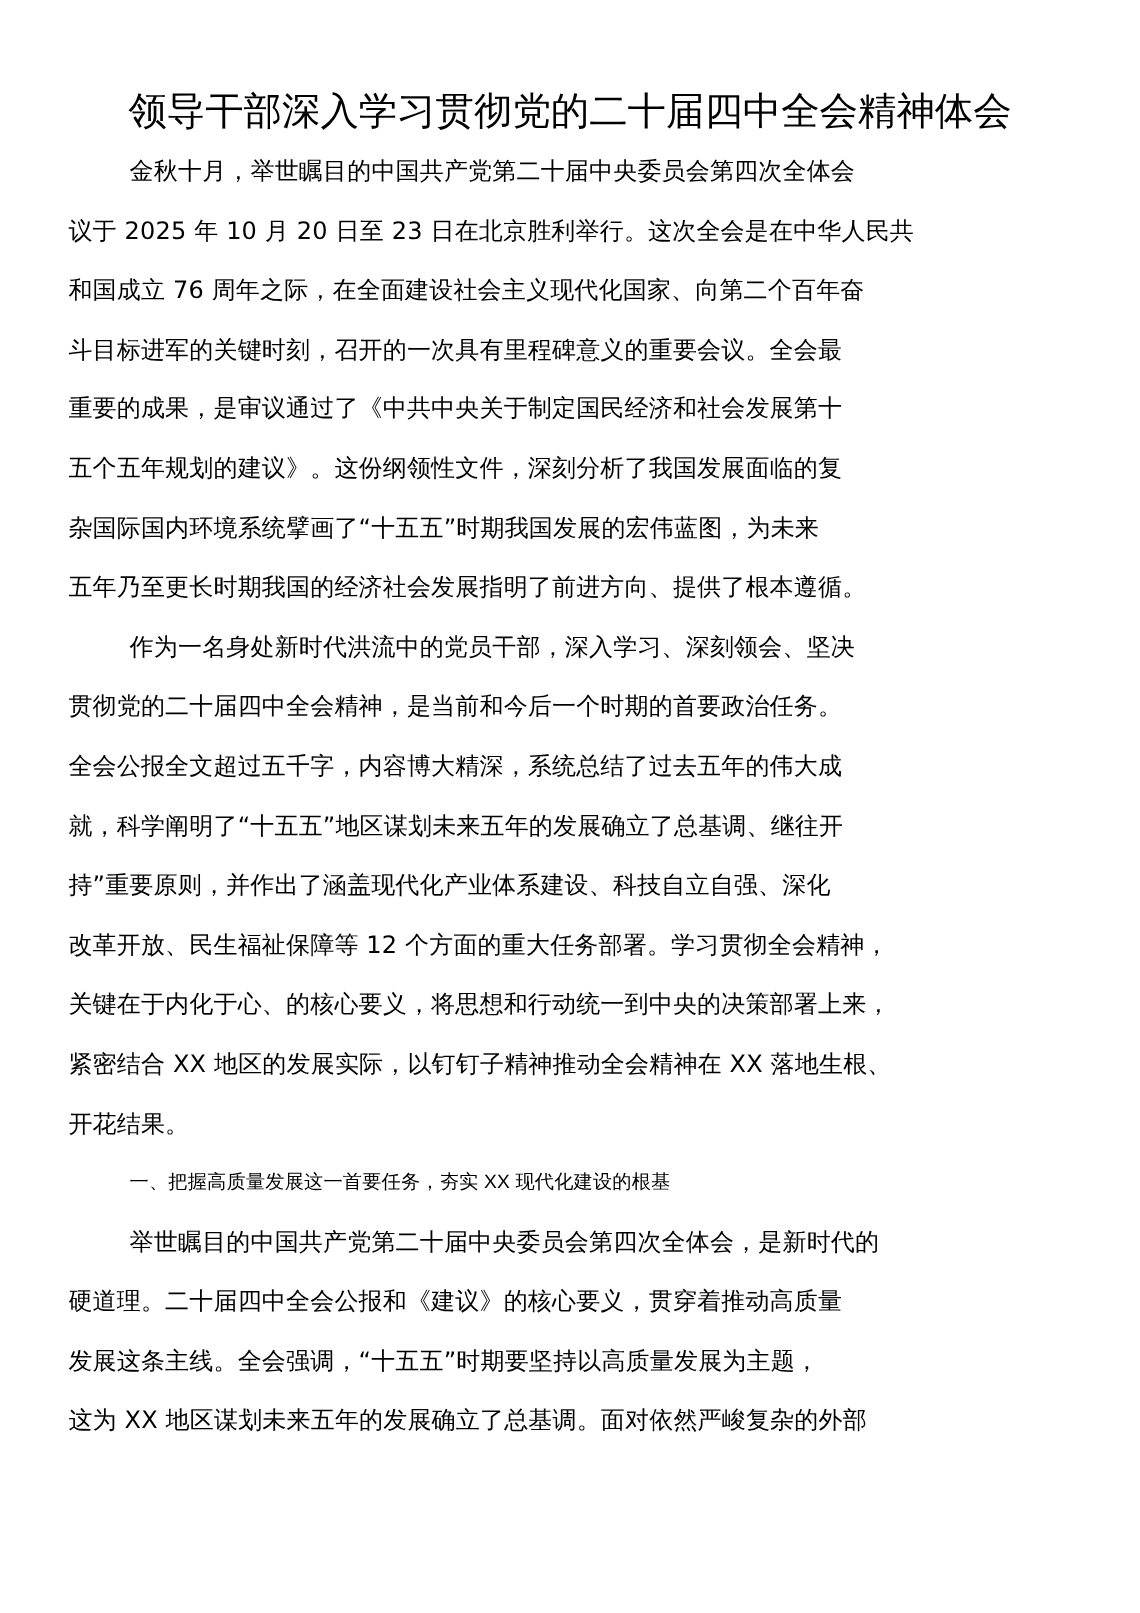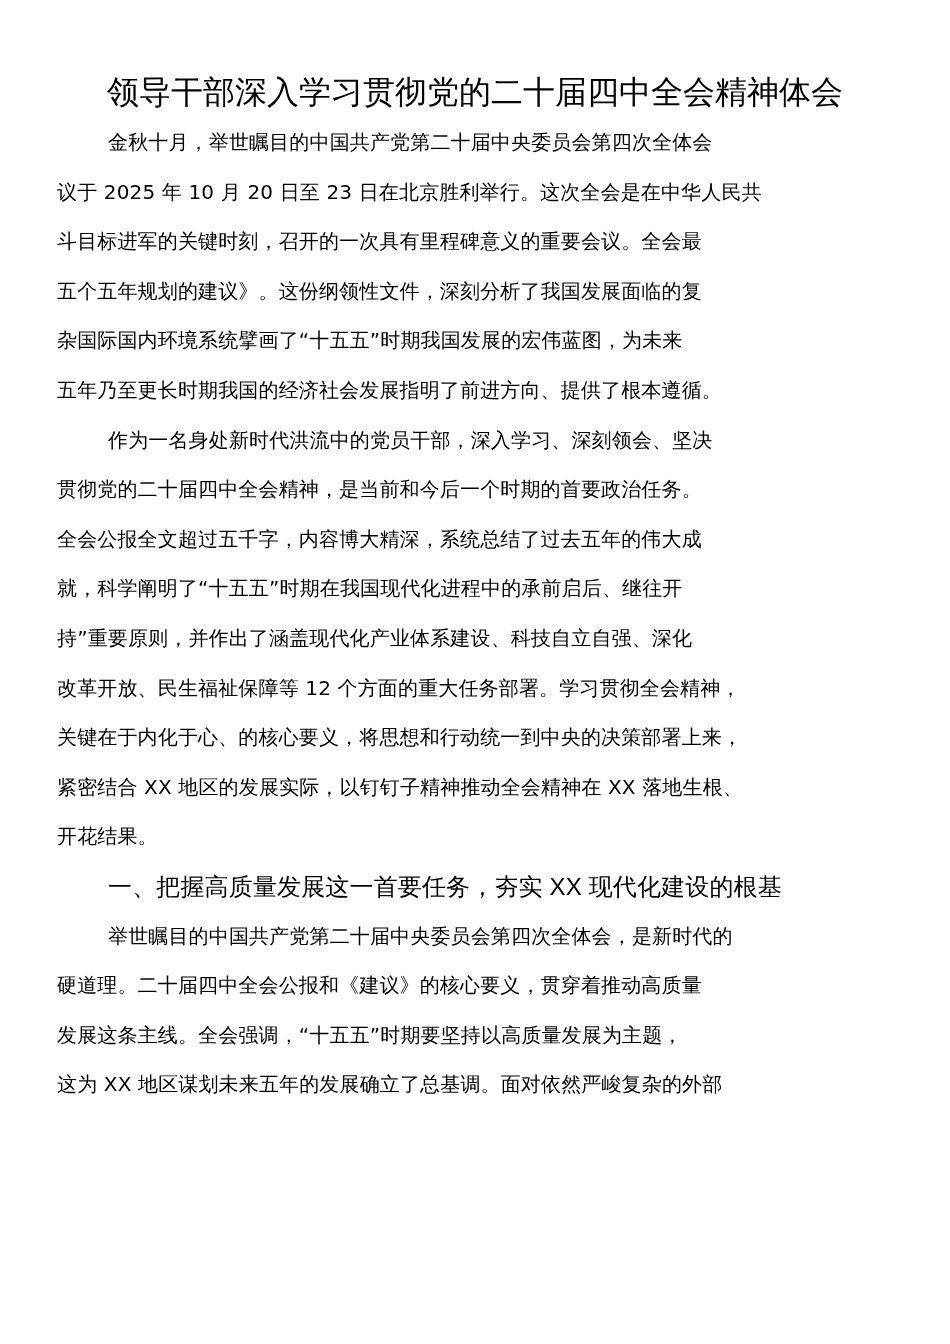--- a/index.html
+++ b/index.html
@@ -46,50 +46,52 @@
       line-height: 49.6px;
       font-size: 20px;
       white-space: nowrap;
       letter-spacing: 0.15px;
     }
     .line.indent {
       padding-left: 51px;
     }
     .line.heading {
       padding-left: 51px;
-      font-size: 24px;
+      font-size: 16px;
       font-family: "Liberation Sans", "DejaVu Sans", sans-serif;
     }
     p.para {
       margin: 0;
       padding: 0;
     }
   </style>
 </head>
 <body>
 
 <div class="page">
   <div class="title">领导干部深入学习贯彻党的二十届四中全会精神体会</div>
 
   <div class="body">
 
     <p class="para">
       <span class="line indent">金秋十月，举世瞩目的中国共产党第二十届中央委员会第四次全体会</span>
       <span class="line">议于 2025 年 10 月 20 日至 23 日在北京胜利举行。这次全会是在中华人民共</span>
+      <span class="line">和国成立 76 周年之际，在全面建设社会主义现代化国家、向第二个百年奋</span>
       <span class="line">斗目标进军的关键时刻，召开的一次具有里程碑意义的重要会议。全会最</span>
+      <span class="line">重要的成果，是审议通过了《中共中央关于制定国民经济和社会发展第十</span>
       <span class="line">五个五年规划的建议》。这份纲领性文件，深刻分析了我国发展面临的复</span>
       <span class="line">杂国际国内环境系统擘画了“十五五”时期我国发展的宏伟蓝图，为未来</span>
       <span class="line">五年乃至更长时期我国的经济社会发展指明了前进方向、提供了根本遵循。</span>
     </p>
 
     <p class="para">
       <span class="line indent">作为一名身处新时代洪流中的党员干部，深入学习、深刻领会、坚决</span>
       <span class="line">贯彻党的二十届四中全会精神，是当前和今后一个时期的首要政治任务。</span>
       <span class="line">全会公报全文超过五千字，内容博大精深，系统总结了过去五年的伟大成</span>
-      <span class="line">就，科学阐明了“十五五”时期在我国现代化进程中的承前启后、继往开</span>
+      <span class="line">就，科学阐明了“十五五”地区谋划未来五年的发展确立了总基调、继往开</span>
       <span class="line">持”重要原则，并作出了涵盖现代化产业体系建设、科技自立自强、深化</span>
       <span class="line">改革开放、民生福祉保障等 12 个方面的重大任务部署。学习贯彻全会精神，</span>
       <span class="line">关键在于内化于心、的核心要义，将思想和行动统一到中央的决策部署上来，</span>
       <span class="line">紧密结合 XX 地区的发展实际，以钉钉子精神推动全会精神在 XX 落地生根、</span>
       <span class="line">开花结果。</span>
     </p>
 
     <p class="para">
       <span class="line heading">一、把握高质量发展这一首要任务，夯实 XX 现代化建设的根基</span>
     </p>

